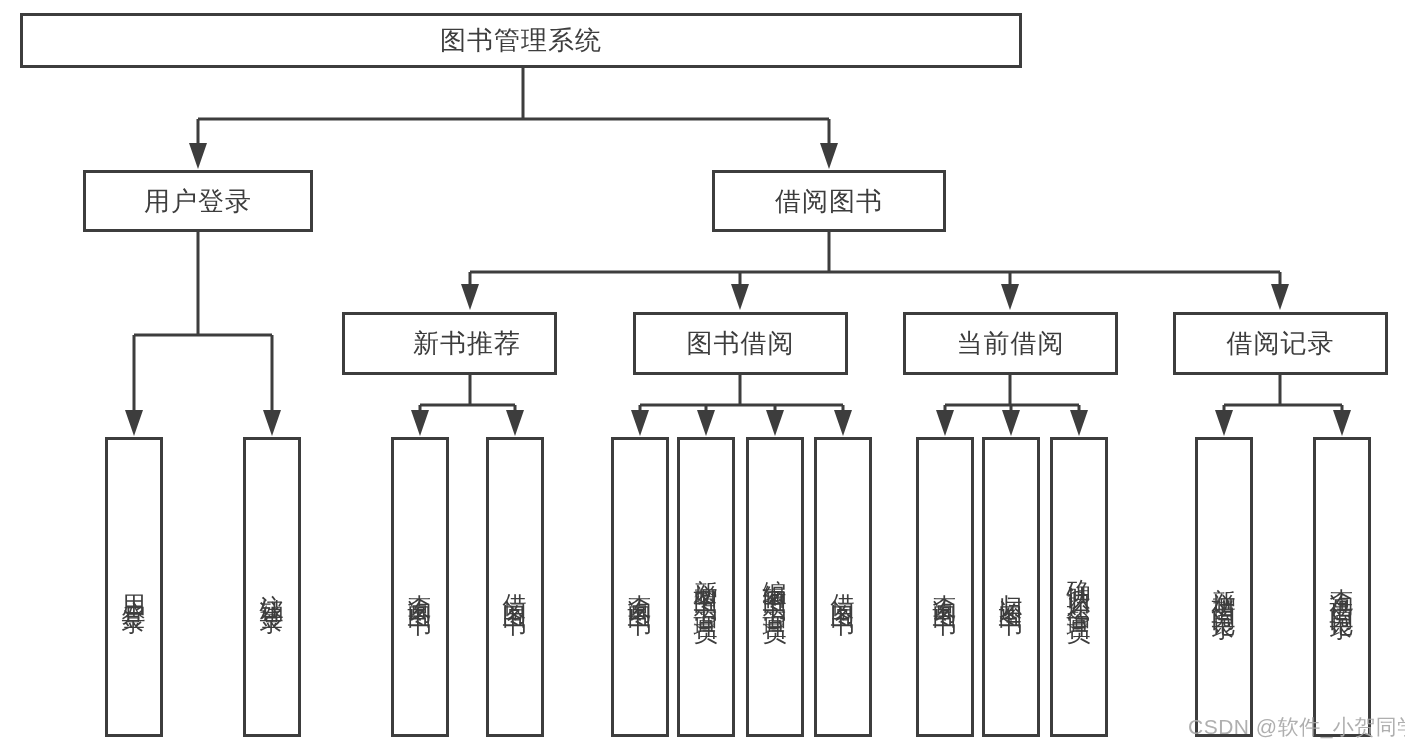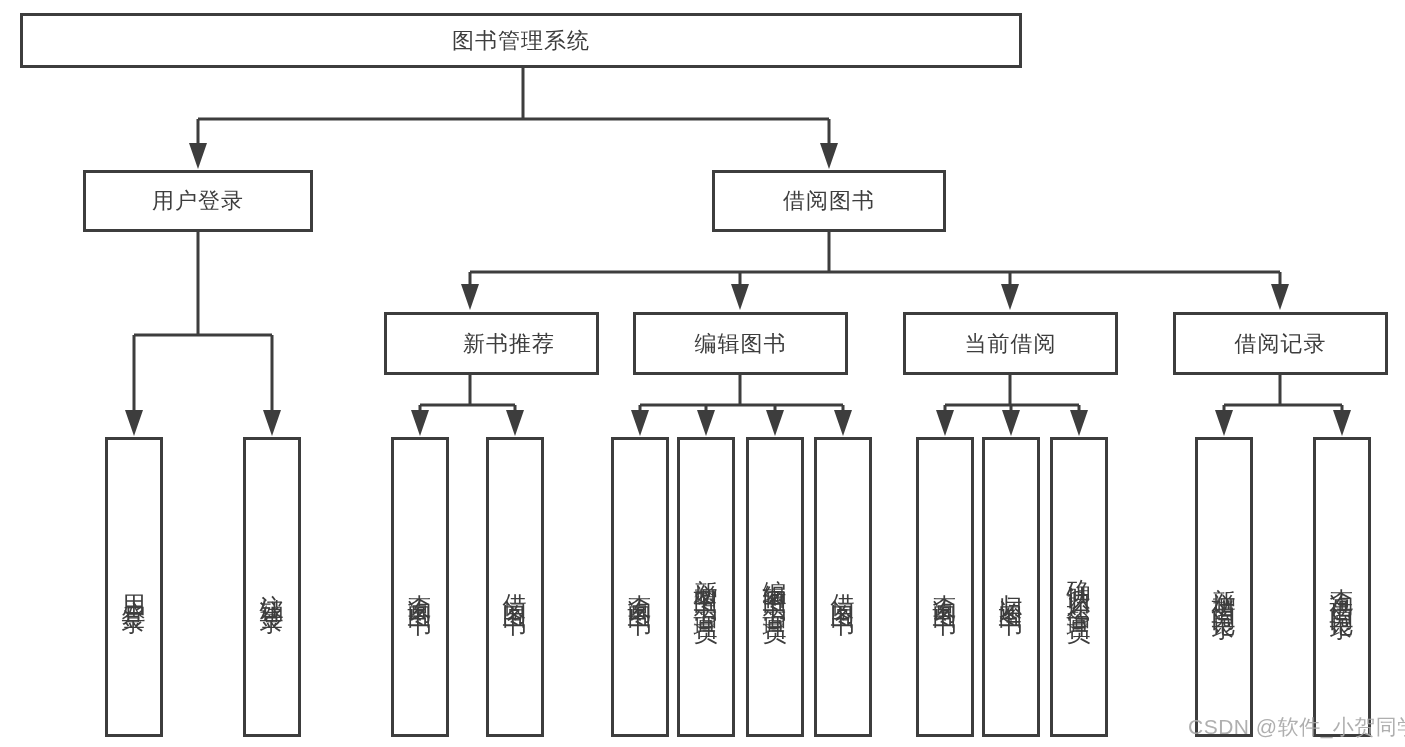--- a/index.html
+++ b/index.html
@@ -21,21 +21,21 @@
     position: absolute;
     box-sizing: border-box;
     border: 3px solid #3d3d3d;
     background: #ffffff;
     display: flex;
     align-items: center;
     justify-content: center;
     color: #3d3d3d;
   }
   .node .h-label {
-    font-size: 22px;
+    font-size: 26px;
     letter-spacing: 1px;
     white-space: nowrap;
   }
   .root-node   { left: 20px;  top: 13px;  width: 1002px; height: 55px; }
   .branch-node { height: 62px; }
   .section-node{ top: 312px; width: 215px; height: 63px; }
   .leaf {
     top: 437px;
     width: 58px;
     height: 300px;
@@ -109,25 +109,25 @@
     <span class="h-label">图书管理系统</span>
   </div>
 
   <div class="node branch-node" style="left:83px; top:170px; width:230px;">
     <span class="h-label">用户登录</span>
   </div>
   <div class="node branch-node" style="left:712px; top:170px; width:234px;">
     <span class="h-label">借阅图书</span>
   </div>
 
-  <div class="node section-node" style="left:384px;padding-left:35px;">
+  <div class="node section-node" style="left:342px;padding-left:35px;">
     <span class="h-label">新书推荐</span>
   </div>
   <div class="node section-node" style="left:633px;">
-    <span class="h-label">编辑图书</span>
+    <span class="h-label">图书借阅</span>
   </div>
   <div class="node section-node" style="left:903px;">
     <span class="h-label">当前借阅</span>
   </div>
   <div class="node section-node" style="left:1173px;">
     <span class="h-label">借阅记录</span>
   </div>
 
   <div class="node leaf" style="left:105px;">
     <span class="v-label">用户登录</span>

